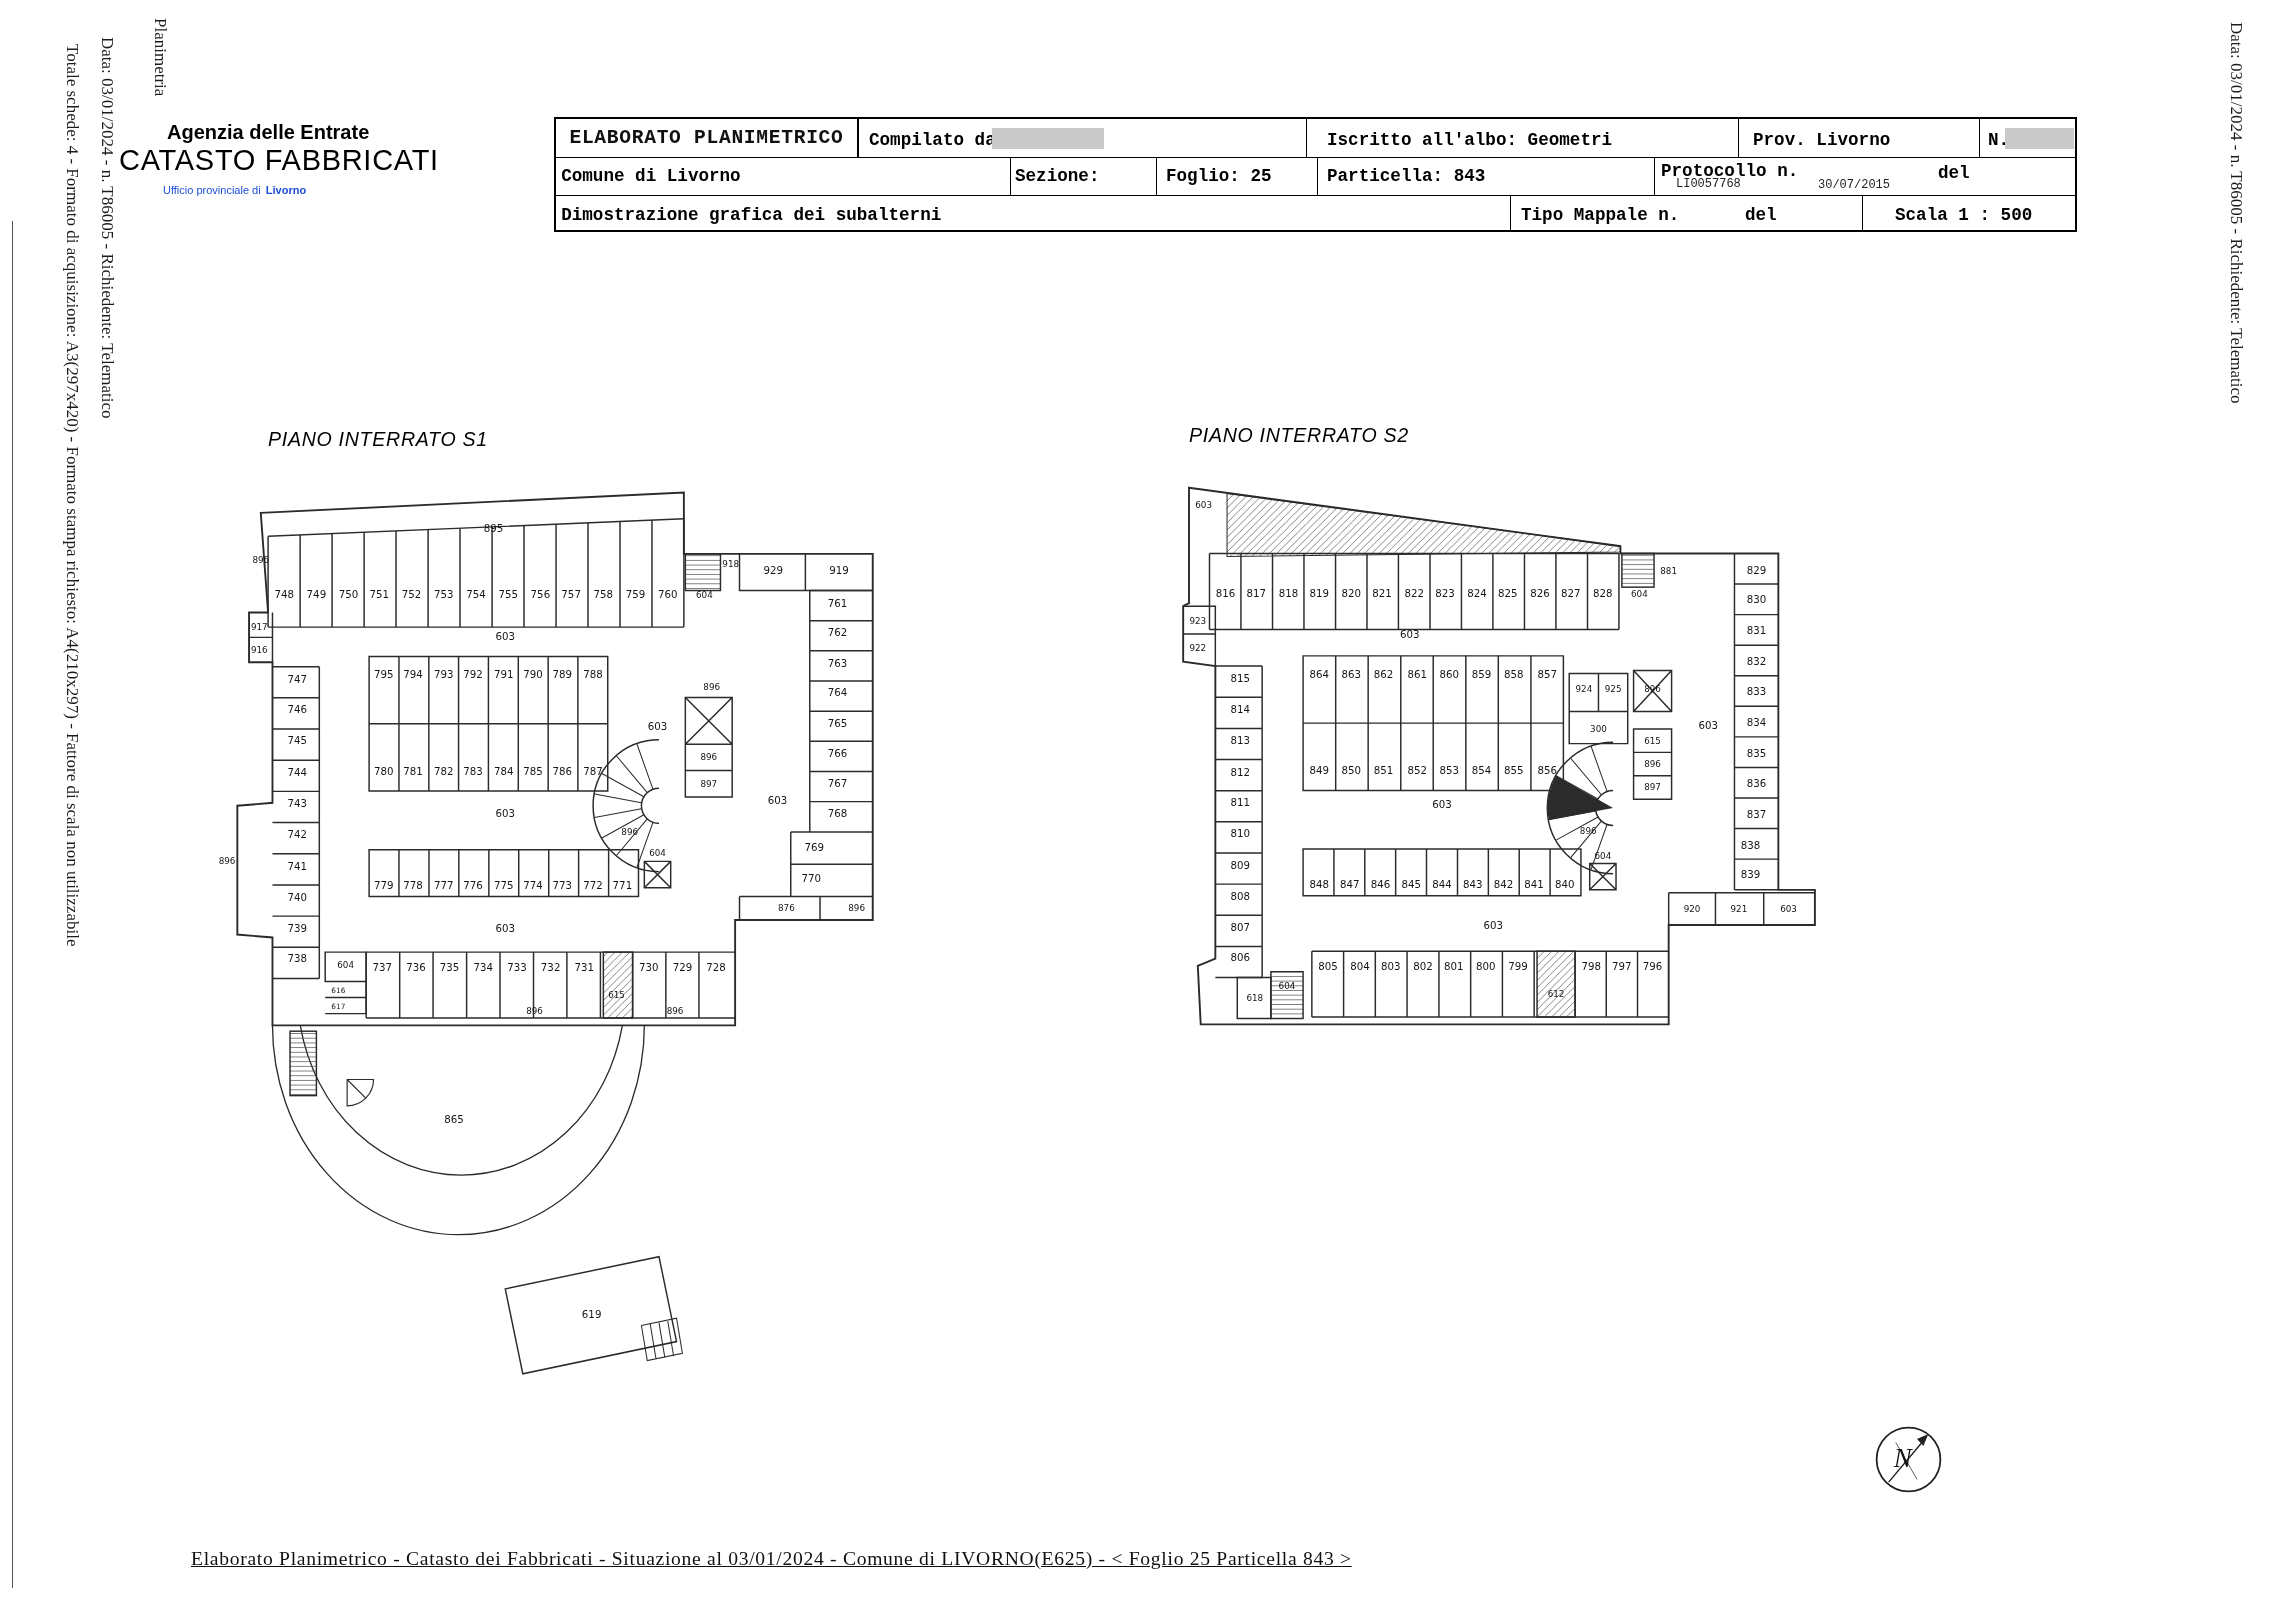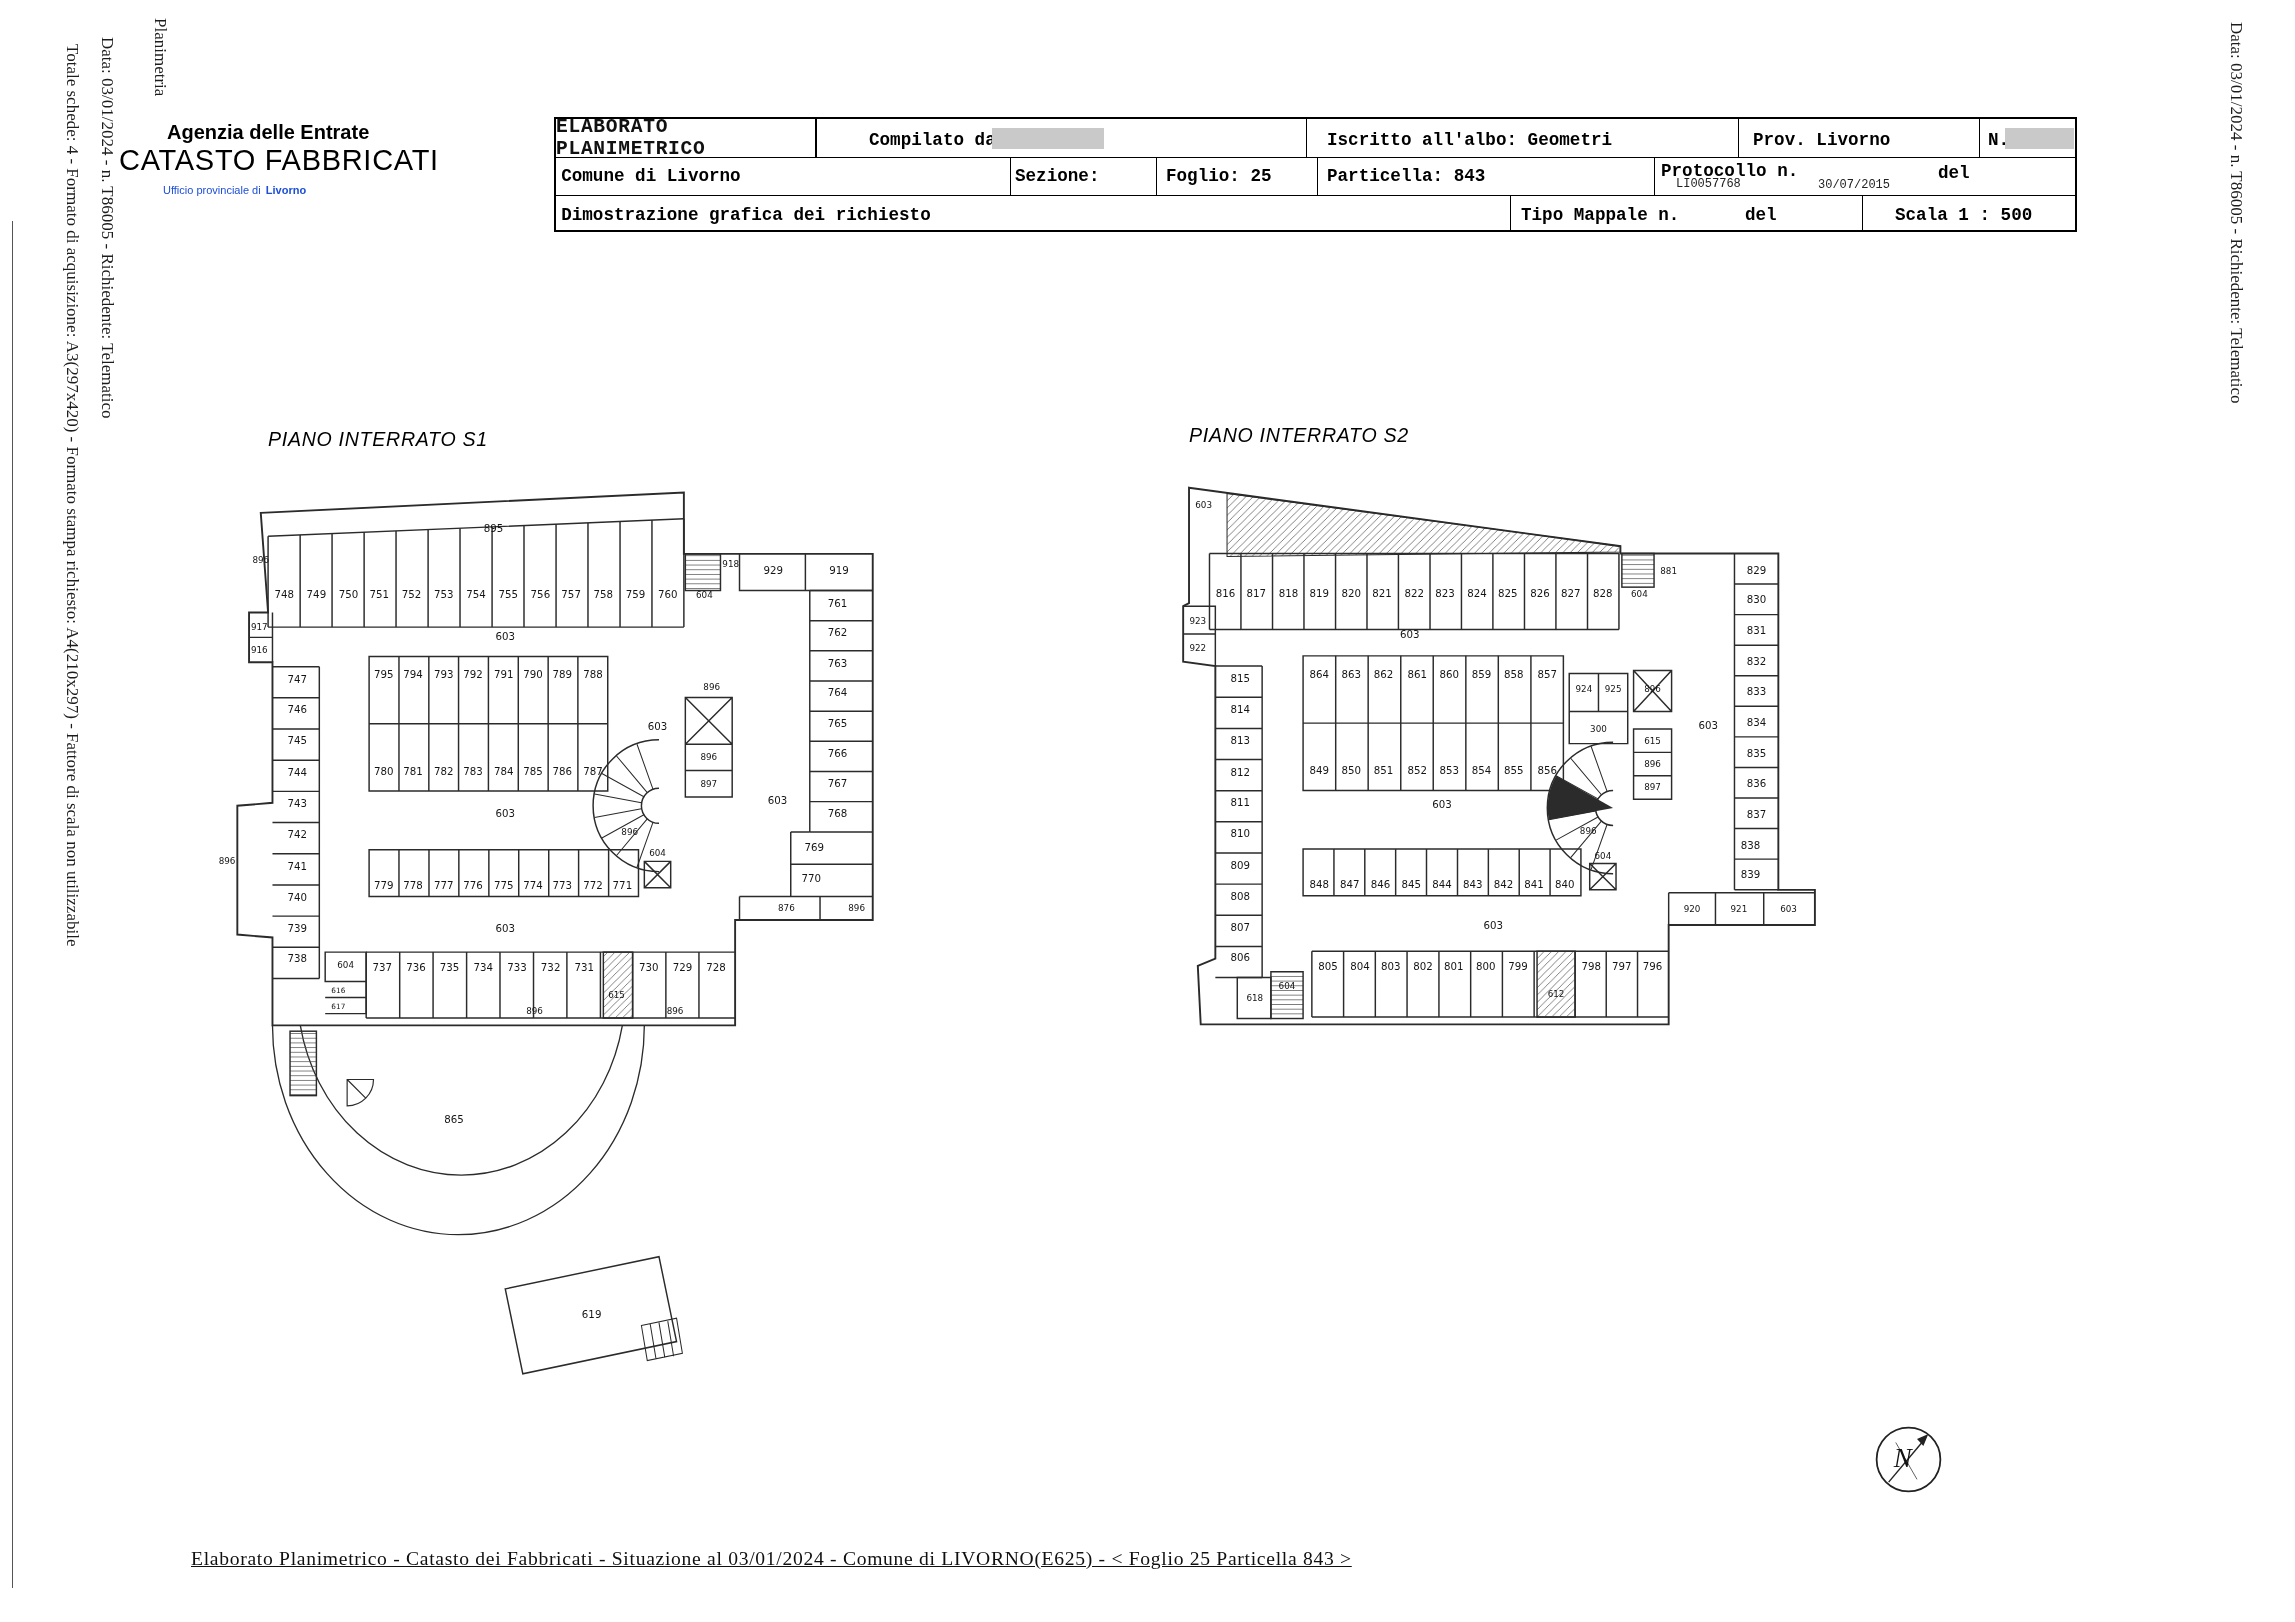--- a/index.html
+++ b/index.html
@@ -9,21 +9,21 @@
   .vtext{position:absolute;transform-origin:0 0;transform:rotate(90deg);white-space:nowrap;
          font-family:"Liberation Serif",serif;font-size:17px;color:#1c1c1c}
   .mono{position:absolute;white-space:nowrap;font-family:"Liberation Mono",monospace;
         font-weight:bold;font-size:17.6px;color:#000}
   .mono.small{font-size:12px;font-weight:normal;color:#222}
   .table-frame{position:absolute;left:554px;top:117px;width:1523px;height:115px;
                border:2px solid #000;box-sizing:border-box}
   .hline{position:absolute;left:0;width:100%;height:1.3px;background:#000}
   .vline{position:absolute;width:1.3px;background:#000}
   .redact{position:absolute;background:#c9c9c9}
-  .title-cell{position:absolute;left:0;top:0;width:261px;height:38px;border-right:2px solid #000;
+  .title-cell{position:absolute;left:0;top:0;width:303px;height:38px;border-right:2px solid #000;
               box-sizing:border-box;display:flex;align-items:center;justify-content:center}
   .title-cell span{font-family:"Liberation Mono",monospace;font-weight:bold;font-size:19.6px;letter-spacing:0.7px}
   .agency-name{position:absolute;left:167px;top:121px;font-size:20px;font-weight:bold;color:#000}
   .catasto{position:absolute;left:119px;top:144px;font-size:29px;font-weight:normal;letter-spacing:0.7px;color:#000}
   .ufficio{position:absolute;left:163px;top:184px;font-size:11px;color:#1d4ed8}
   .ufficio b{padding-left:5.2px}
   .plan-title{position:absolute;font-size:19.6px;font-style:italic;letter-spacing:0.7px;color:#000}
   .caption{position:absolute;left:191px;top:1548px;font-family:"Liberation Serif",serif;
            font-size:19.6px;letter-spacing:0.7px;color:#101010;text-decoration:underline;white-space:nowrap}
   .edge-line{position:absolute;left:11.8px;top:221px;width:1.3px;height:1367px;background:#555}
@@ -73,21 +73,21 @@
   <div class="mono" style="left:610px;top:47px">Foglio: 25</div>
   <div class="mono" style="left:771px;top:47px">Particella: 843</div>
   <div class="mono" style="left:1105px;top:42px">Protocollo n.</div>
   <div class="mono small" style="left:1120px;top:58px">LI0057768</div>
   <div class="mono small" style="left:1262px;top:59px">30/07/2015</div>
   <div class="mono" style="left:1382px;top:44px">del</div>
 
   <div class="vline" style="left:954px;top:76px;height:37px"></div>
   <div class="vline" style="left:1306px;top:76px;height:37px"></div>
 
-  <div class="mono" style="left:5.2px;top:86px">Dimostrazione grafica dei richiesto</div>
+  <div class="mono" style="left:5.2px;top:86px">Dimostrazione grafica dei subalterni</div>
   <div class="mono" style="left:965px;top:86px">Tipo Mappale n.</div>
   <div class="mono" style="left:1189px;top:86px">del</div>
   <div class="mono" style="left:1339px;top:86px">Scala 1 : 500</div>
 </div>
 
 <div class="plan-title" style="left:268px;top:428px">PIANO INTERRATO S1</div>
 <div class="plan-title" style="left:1189px;top:424px">PIANO INTERRATO S2</div>
 
 <svg id="plan-s1" style="left:205px;top:469px" width="703" height="937" viewBox="140 320 480 640">
   <defs>

